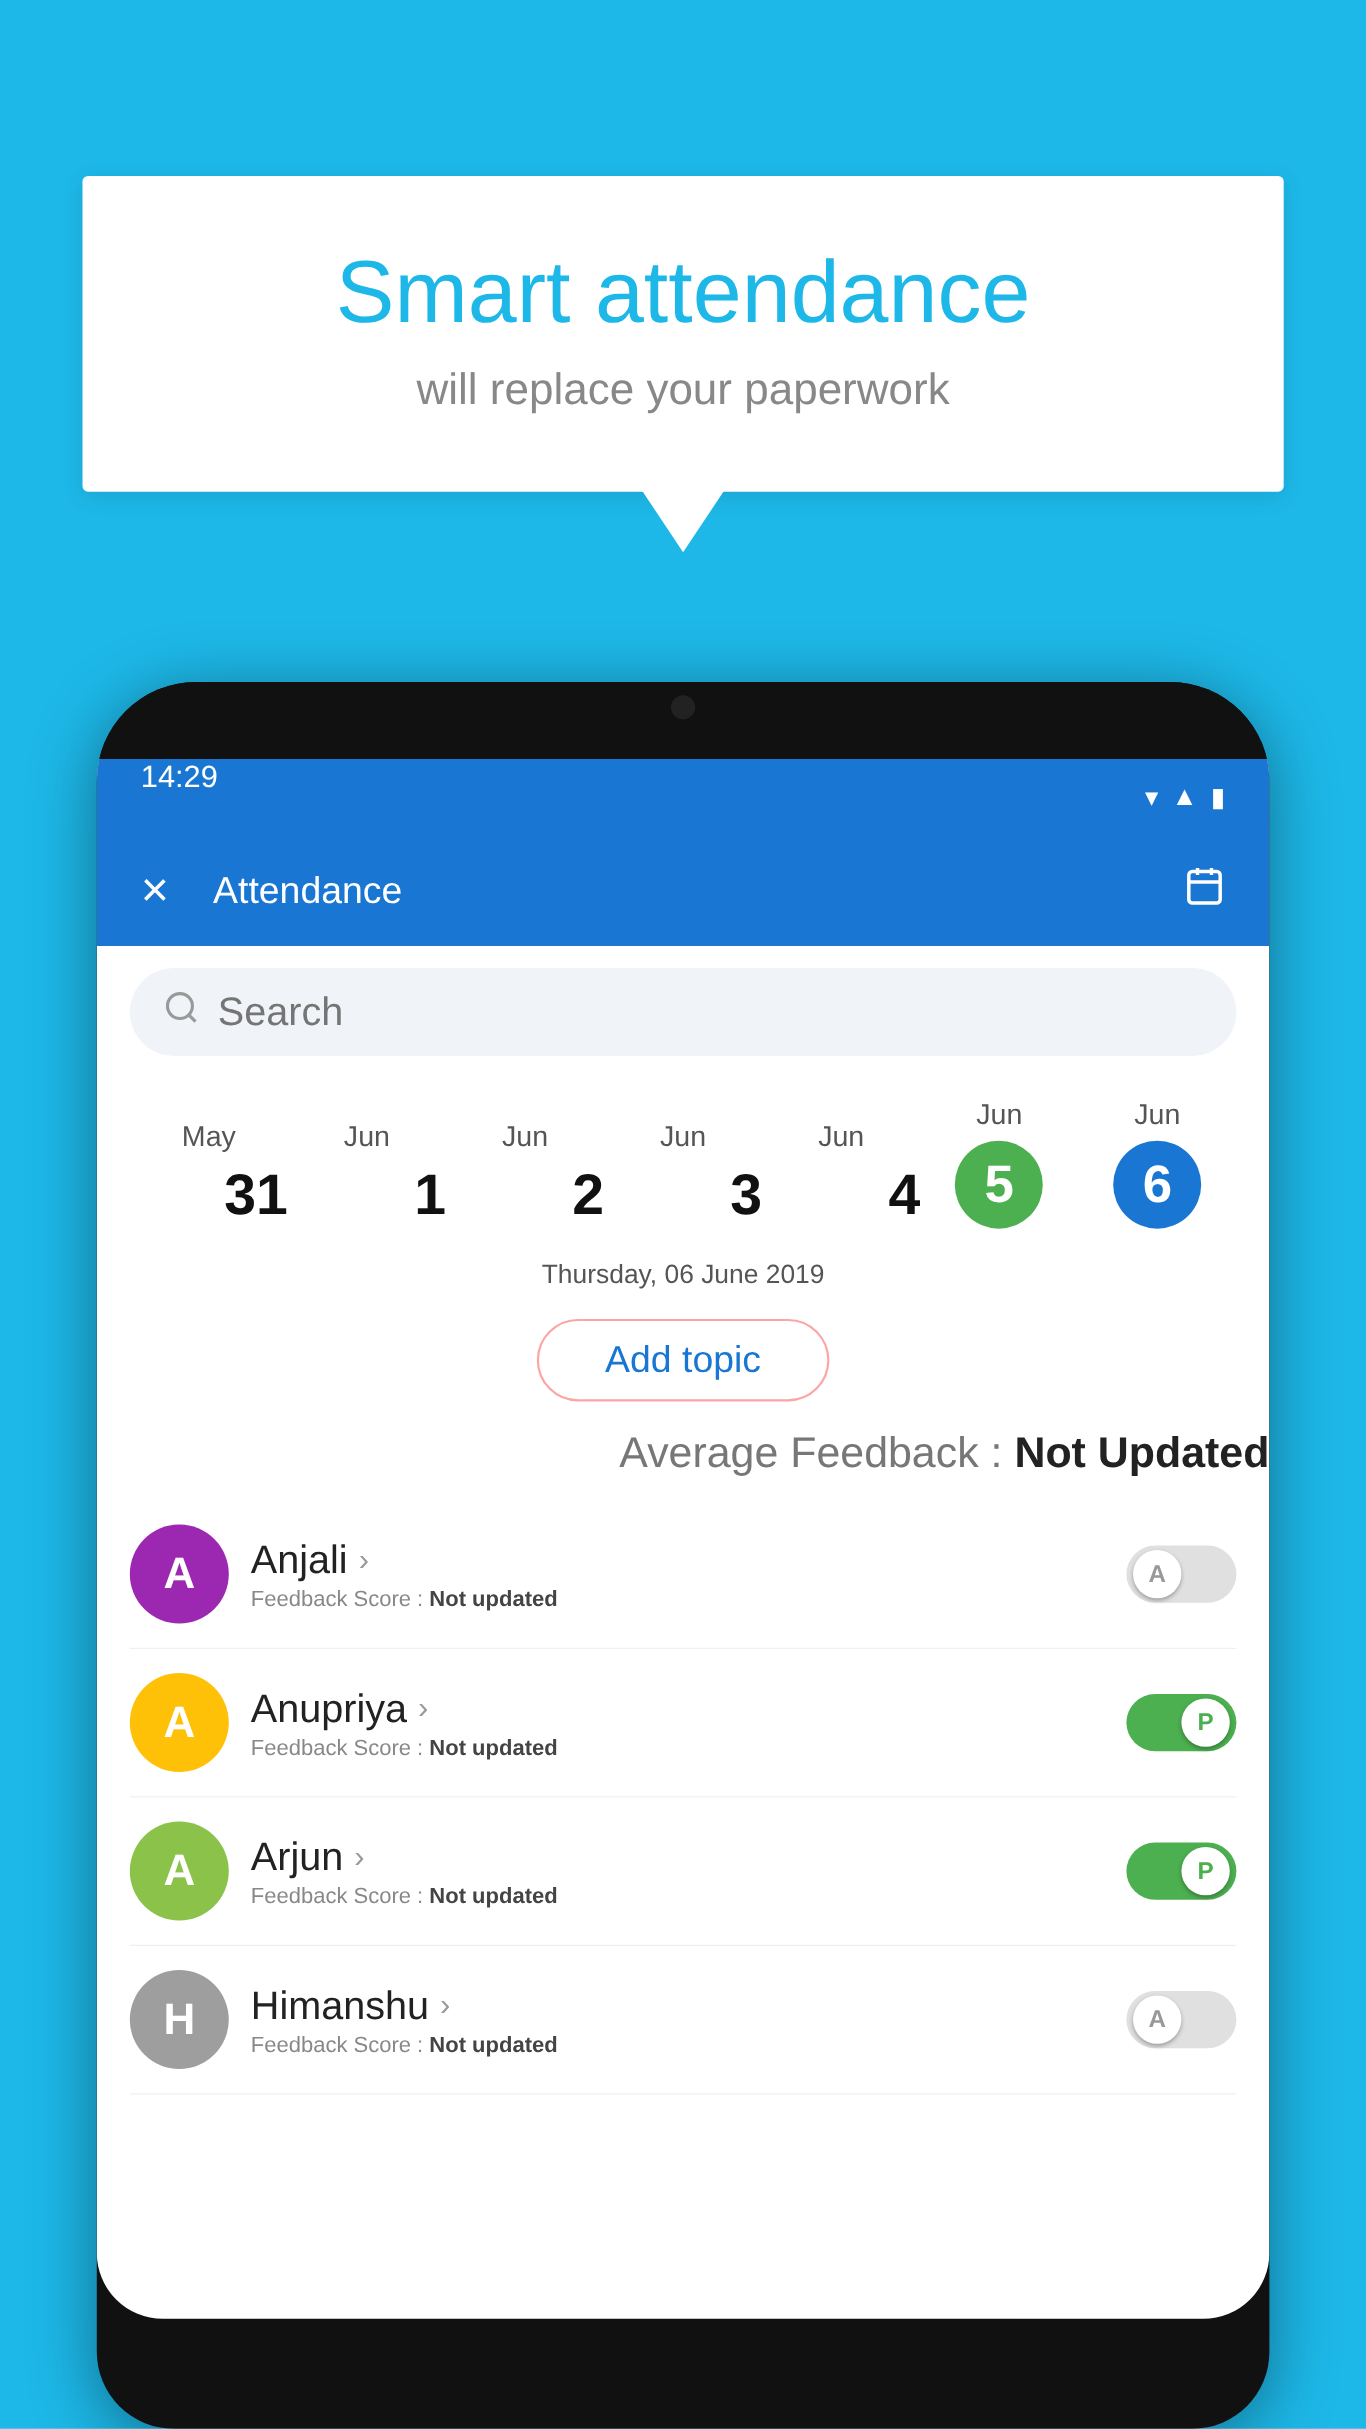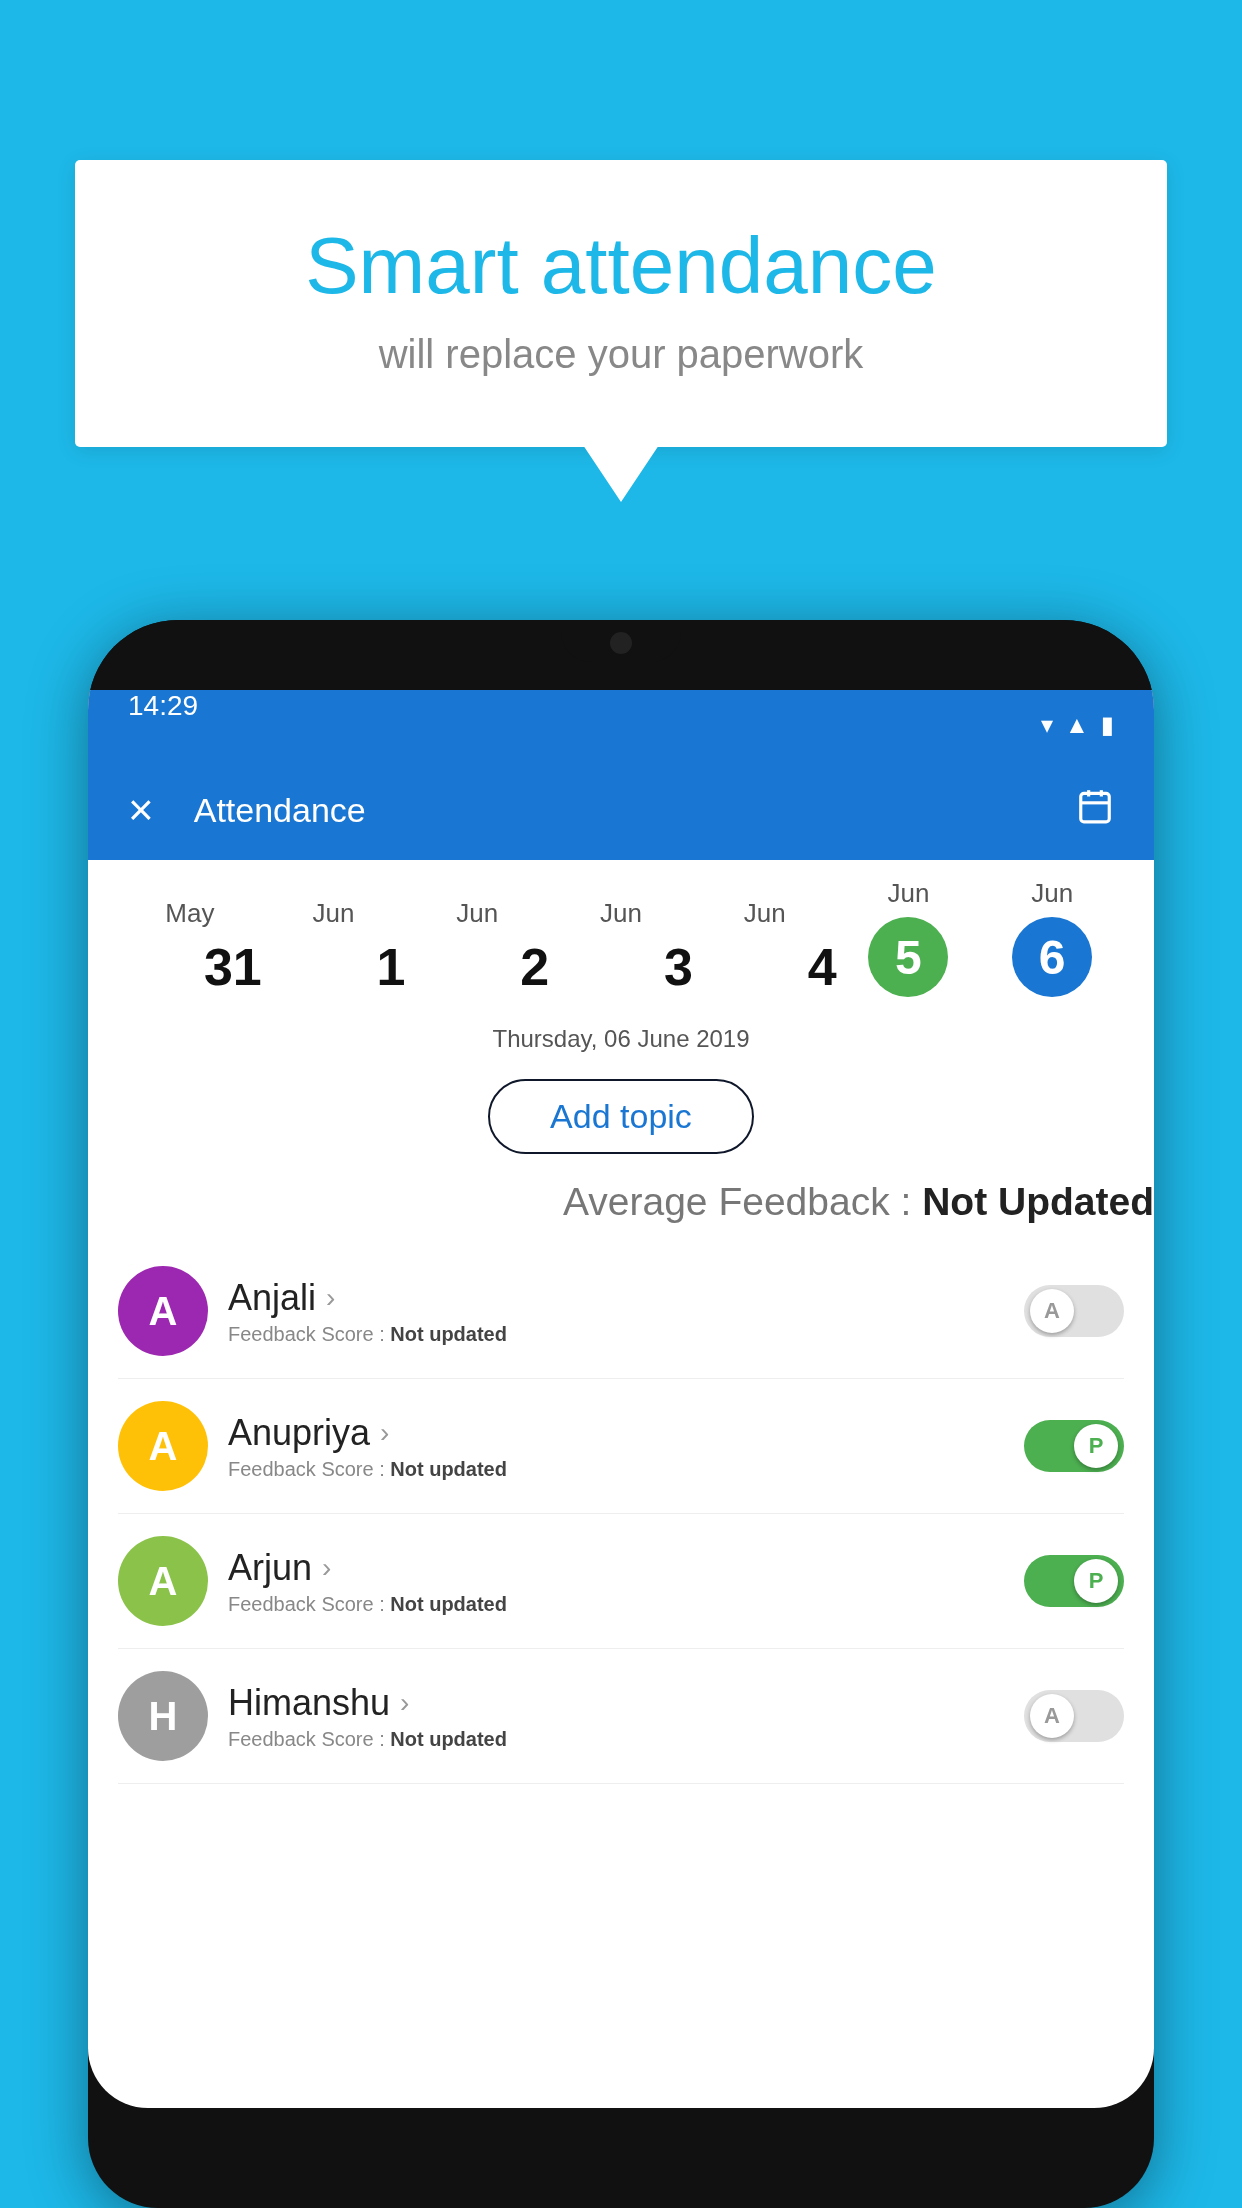--- a/index.html
+++ b/index.html
@@ -229,21 +229,21 @@
       text-align: center;
       font-size: 24px;
       color: #555;
       padding: 20px 0 10px;
     }
 
     
     .add-topic-btn {
       display: block;
       margin: 16px auto;
-      border: 2px solid #0f172a;
+      border: 2px solid #fca5a5;
       border-radius: 40px;
       padding: 16px 60px;
       font-size: 34px;
       color: #1976D2;
       background: white;
       cursor: pointer;
       width: fit-content;
     }
 
     
@@ -395,20 +395,29 @@
       <span class="header-calendar">
         <svg width="38" height="38" viewBox="0 0 24 24" fill="white">
           <rect x="3" y="4" width="18" height="18" rx="2" ry="2" fill="none" stroke="white" stroke-width="2"></rect>
           <line x1="16" y1="2" x2="16" y2="6" stroke="white" stroke-width="2"></line>
           <line x1="8" y1="2" x2="8" y2="6" stroke="white" stroke-width="2"></line>
           <line x1="3" y1="10" x2="21" y2="10" stroke="white" stroke-width="2"></line>
         </svg>
       </span>
     </div>
 
+    <div class="search-bar">
+      <span class="search-icon-svg">
+        <svg width="34" height="34" viewBox="0 0 24 24" fill="none" stroke="#999" stroke-width="2">
+          <circle cx="11" cy="11" r="8"></circle>
+          <line x1="21" y1="21" x2="16.65" y2="16.65"></line>
+        </svg>
+      </span>
+      <input class="search-input-field" type="text" readonly="" placeholder="Search" style="">
+    </div>
 
     <div class="date-strip">
       <div class="date-cell">
         <span class="date-month">May</span>
         <span class="date-day">31</span>
       </div>
       <div class="date-cell">
         <span class="date-month">Jun</span>
         <span class="date-day">1</span>
       </div>

